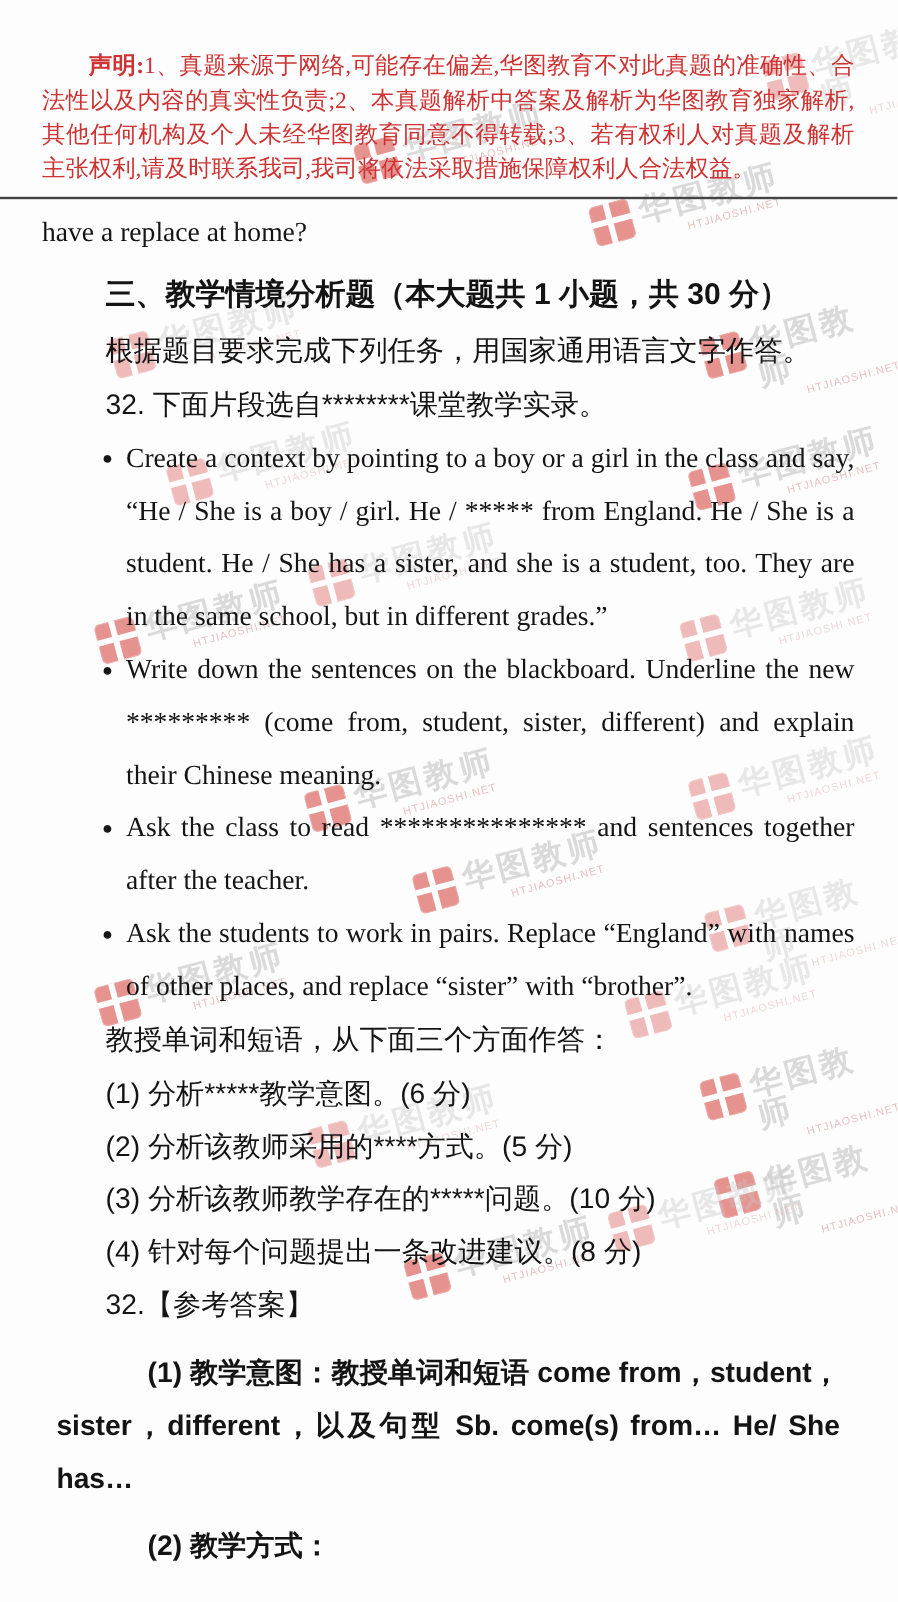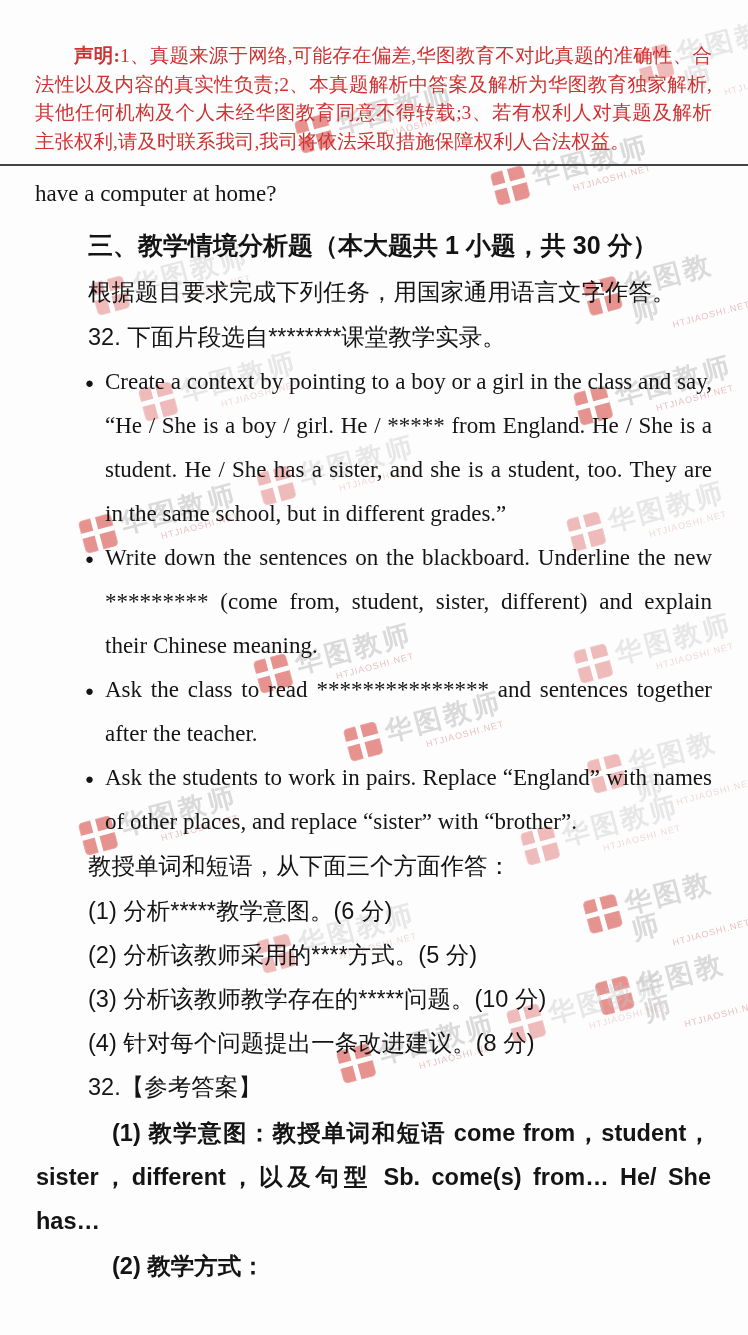--- a/index.html
+++ b/index.html
@@ -41,21 +41,21 @@
       line-height:45px;margin:0 0 0 53px;}
 
   ul.steps{list-style:none;margin:0;padding:0;}
   ul.steps li{position:relative;margin-left:53px;padding-left:17px;font-size:23px;
               line-height:44px;text-align:justify;}
   ul.steps li::before{content:"●";position:absolute;left:-3px;top:1px;font-size:15px;}
 
   .task{line-height:44px;}
 
   .answer-item{font-family:"Liberation Sans",sans-serif;font-weight:bold;font-size:23.5px;
-               line-height:44px;margin:1px;text-indent:76px;text-align:justify;}
+               line-height:44px;margin:12px;text-indent:76px;text-align:justify;}
 </style>
 </head>
 <body>
 
 <div class="page">
 
   <div class="wm-layer">
       <div class="wm strong" style="left: 296px; top: 100px;">
         <div class="wm-logo" style="background-color: rgb(217, 83, 79);"></div>
         <div class="wm-txt">
@@ -204,21 +204,21 @@
         </div>
       </div>
     </div>
 
   <div class="content">
 
     <p class="disclaimer"><span class="lbl">声明:</span><span>1、真题来源于网络,可能存在偏差,华图教育不对此真题的准确性、合法性以及内容的真实性负责;2、本真题解析中答案及解析为华图教育独家解析,其他任何机构及个人未经华图教育同意不得转载;3、若有权利人对真题及解析主张权利,请及时联系我司,我司将依法采取措施保障权利人合法权益。</span></p>
 
     <hr class="rule">
 
-    <p class="line-e">have a computer at home?</p>
+    <p class="line-e">have a replace at home?</p>
 
     <h2 class="heading">三、教学情境分析题（本大题共 1 小题，共 30 分）</h2>
 
     <p class="cn">根据题目要求完成下列任务，用国家通用语言文字作答。</p>
 
     <p class="cn">32. 下面片段选自********课堂教学实录。</p>
 
     <ul class="steps">
       <li>Create a context by pointing to a boy or a girl in the class and say, “He / She is a boy / girl. He / ***** from England. He / She is a student. He / She has a sister, and she is a student, too. They are in the same school, but in different grades.”</li>
       <li>Write down the sentences on the blackboard. Underline the new ********* (come from, student, sister, different) and explain their Chinese meaning.</li>

